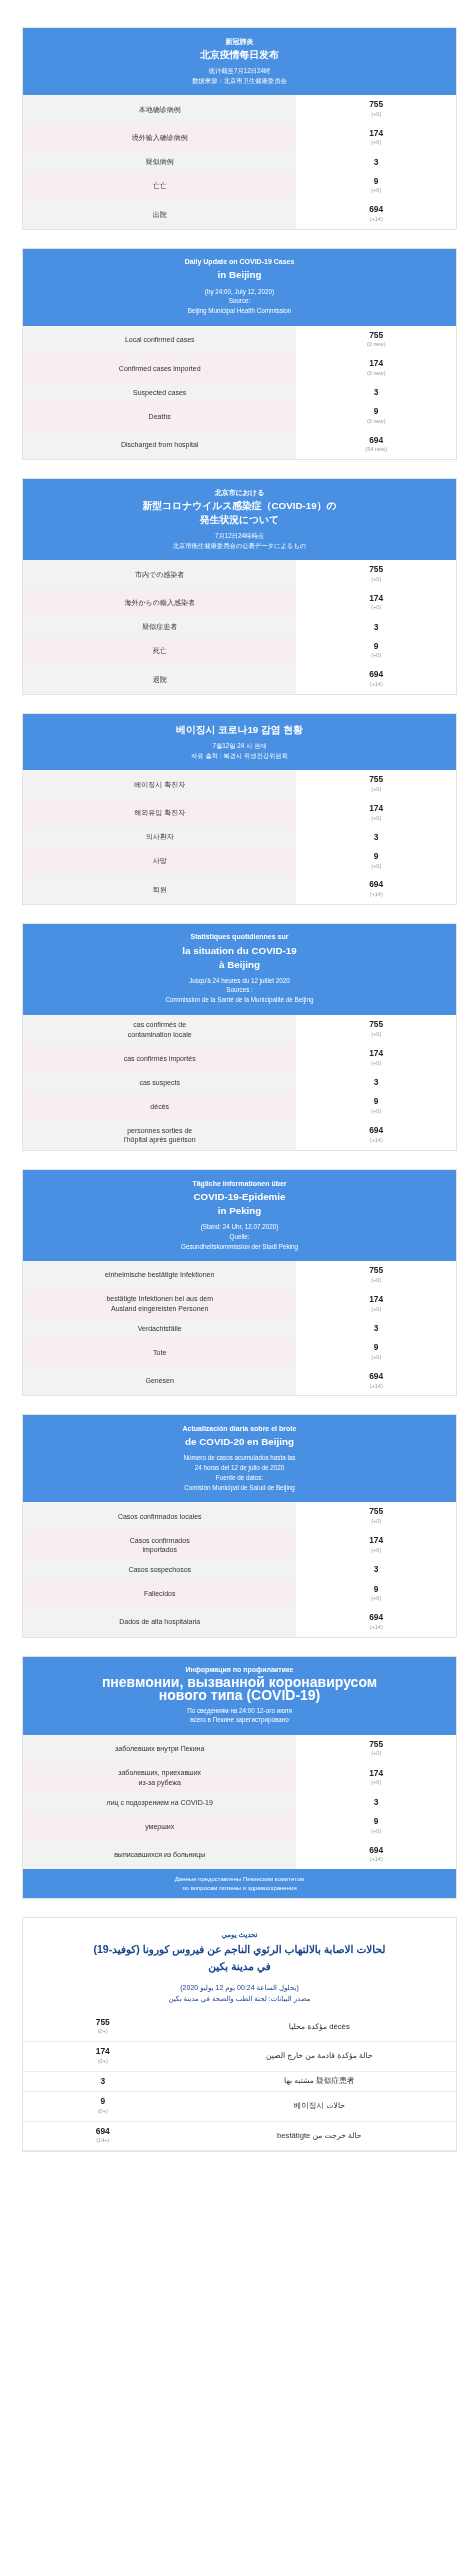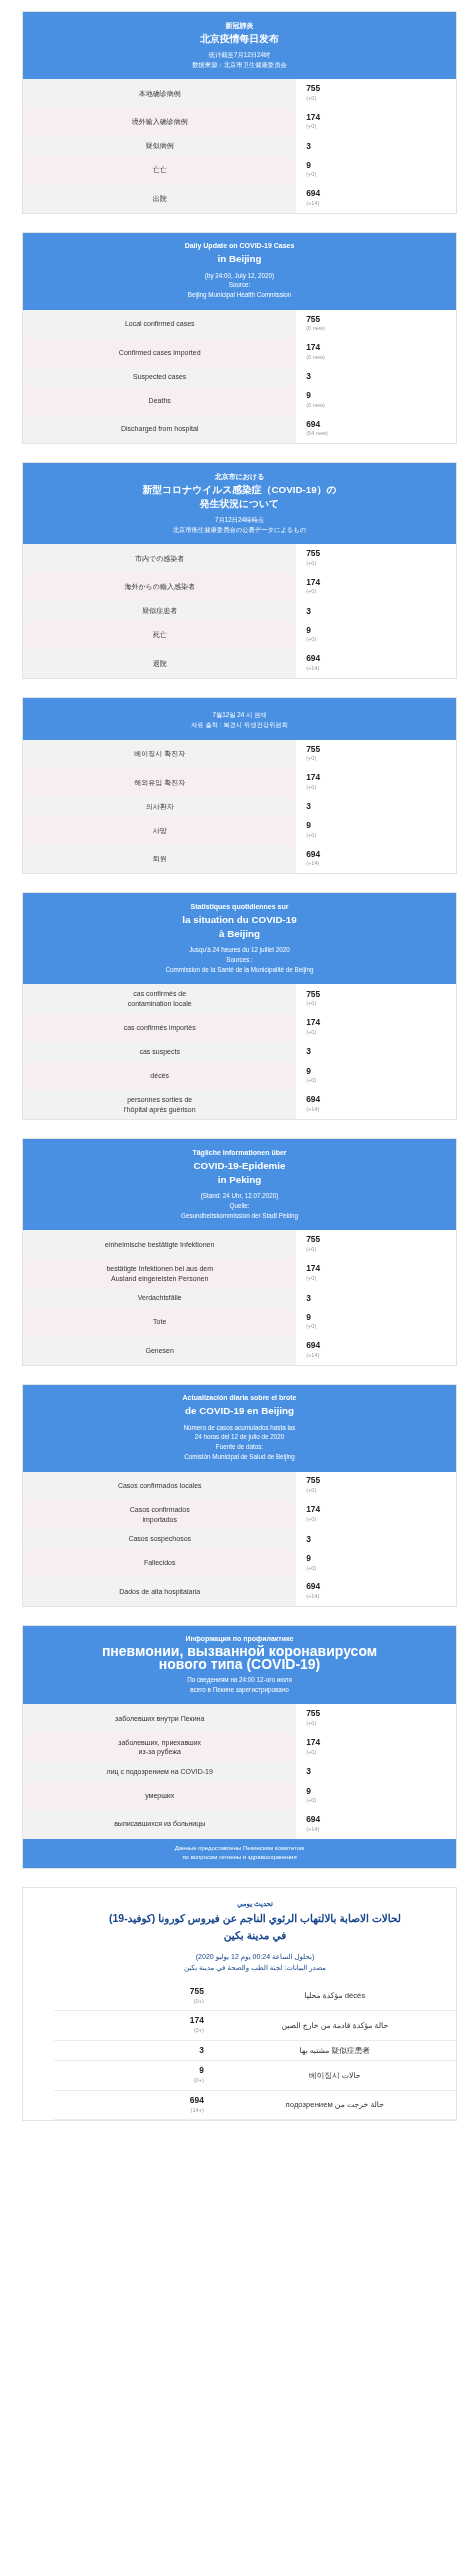--- a/index.html
+++ b/index.html
@@ -7,21 +7,21 @@
     padding: 0;
     background: #ffffff;
   }
   body {
     width: 474px;
     font-family: "Liberation Sans", sans-serif;
     color: #222;
   }
   .page {
     width: 430px;
-    margin: 0 auto;
+    margin: 16px auto;
     background: #ffffff;
     padding: 0 0 14px 0;
     box-sizing: border-box;
   }
   .card {
     width: 435px;
     margin: 0 auto 18px auto;
     background: #ffffff;
     border: 0.7px solid #e3e3e3;
     box-sizing: border-box;
@@ -64,20 +64,21 @@
     vertical-align: middle;
     font-size: 7px;
   }
   td.label {
     text-align: center;
     color: #333;
     background: #f2f2f2;
     line-height: 9.8px;
   }
   td.value {
+    text-align: center;
     width: 140px;
     background: #ffffff;
     line-height: 9px;
   }
   .row-alt td.label { background: #f6eef0; }
   .num {
     font-size: 8.4px;
     font-weight: bold;
     color: #222;
     display: block;
@@ -90,21 +91,21 @@
   }
   .footer-note {
     background: #4a90e2;
     color: #ffffff;
     text-align: center;
     font-size: 6px;
     line-height: 9px;
     padding: 5.6px 12.6px;
   }
   
-  .card.rtl { direction: rtl; padding-left: 31px; }
+  .card.rtl { direction: rtl; }
   .card.rtl .card-header {
     background: #ffffff;
     color: #1a4fa0;
     padding: 11.2px 12.6px 8.4px 12.6px;
   }
   .card.rtl .hdr-title {
     font-size: 10.5px;
     line-height: 17px;
     color: #17468f;
   }
@@ -261,20 +262,21 @@
               <td class="value">
                 <span class="num">694</span>
                 <span class="delta">(+14)</span>
               </td>
             </tr>
           </tbody>
         </table>
       </div>
       <div class="card">
         <div class="card-header">
+          <div class="hdr-title">베이징시 코로나19 감염 현황</div>
           <div class="hdr-sub">7월12일 24 시 현재<br>자료 출처 : 북경시 위생건강위원회</div>
         </div>
         <table class="data">
           <tbody>
             <tr class="">
               <td class="label">베이징시 확진자</td>
               <td class="value">
                 <span class="num">755</span>
                 <span class="delta">(+0)</span>
               </td>
@@ -395,21 +397,21 @@
                 <span class="num">694</span>
                 <span class="delta">(+14)</span>
               </td>
             </tr>
           </tbody>
         </table>
       </div>
       <div class="card">
         <div class="card-header">
           <div class="hdr-line1">Actualización diaria sobre el brote</div>
-          <div class="hdr-title">de COVID-19 en Beijing</div>
+          <div class="hdr-title">de COVID-20 en Beijing</div>
           <div class="hdr-sub">Número de casos acumulados hasta las<br>24 horas del 12 de julio de 2020<br>Fuente de datos:<br>Comisión Municipal de Salud de Beijing</div>
         </div>
         <table class="data">
           <tbody>
             <tr class="">
               <td class="label">Casos confirmados locales</td>
               <td class="value">
                 <span class="num">755</span>
                 <span class="delta">(+0)</span>
               </td>
@@ -519,21 +521,21 @@
               </td>
             </tr>
             <tr class="row-alt">
               <td class="label">حالات 베이징시</td>
               <td class="value">
                 <span class="num">9</span>
                 <span class="delta">(+0)</span>
               </td>
             </tr>
             <tr class="">
-              <td class="label">حالة خرجت من подозрением</td>
+              <td class="label">حالة خرجت من bestätigte</td>
               <td class="value">
                 <span class="num">694</span>
                 <span class="delta">(+14)</span>
               </td>
             </tr>
           </tbody>
         </table>
       </div>
     </div>
 </div>

